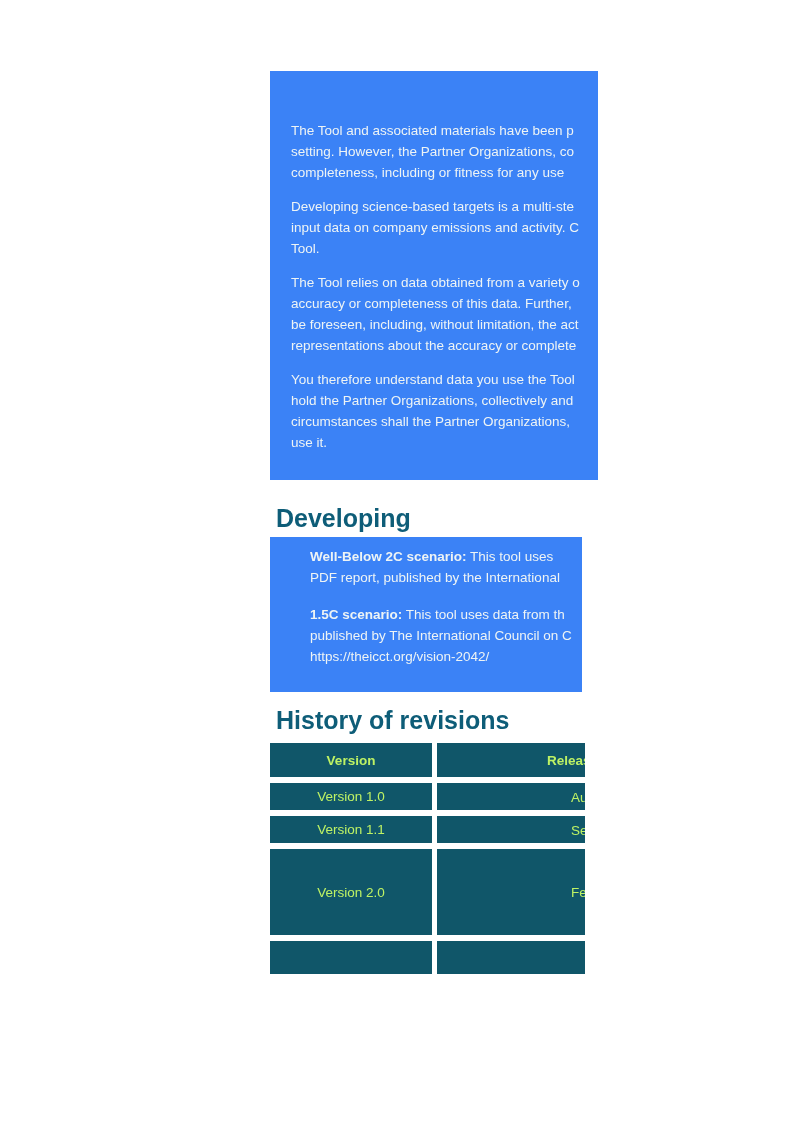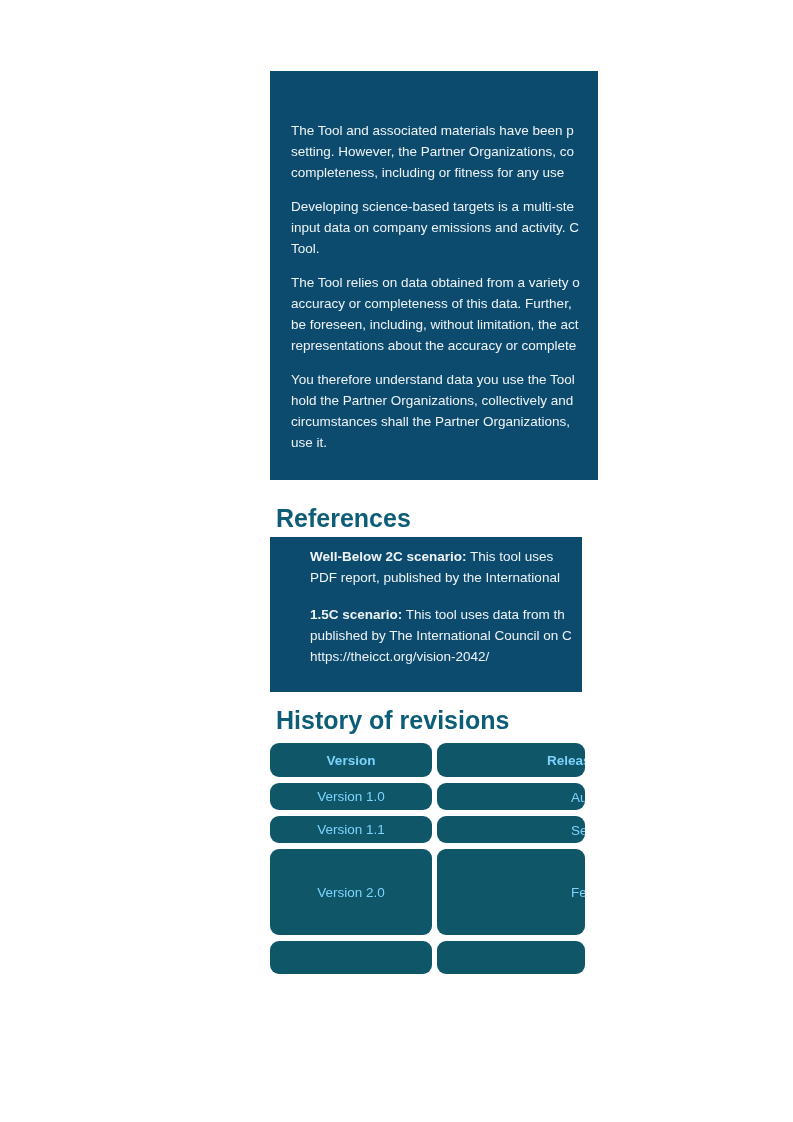--- a/index.html
+++ b/index.html
@@ -1,40 +1,40 @@
 <!DOCTYPE html>
 <html><head>
 <meta charset="utf-8">
 <style>
   html,body{margin:0;padding:0;}
   body{
     width:793px;height:1122px;background:#ffffff;
     font-family:"Liberation Sans",sans-serif;position:relative;overflow:hidden;
   }
   .panel{
-    position:absolute;background:#0c4a6e;color:#eef4f5;
+    position:absolute;background:#3b82f6;color:#eef4f5;
     font-size:13.5px;line-height:21px;box-sizing:border-box;overflow:hidden;
   }
   .disclaimer-panel{left:270px;top:71px;width:328px;height:409px;padding:49px 0 0 21px;}
   .refs-panel{left:270px;top:537px;width:312px;height:155px;padding:9px 0 0 40px;}
   .para{margin:0 0 13px 0;}
   .refs-panel .para{margin:0 0 16px 0;}
   .line{white-space:pre;overflow:hidden;}
   .b{font-weight:bold;}
   h1.sec{
     position:absolute;margin:0;font-size:25px;font-weight:bold;
     color:#0e5d78;letter-spacing:0px;line-height:30px;
   }
   #refs-heading{left:276px;top:503px;}
   #hist-heading{left:276px;top:705px;}
   .revtable{position:absolute;left:270px;top:743px;width:328px;}
   .trow{display:flex;margin-bottom:6px;}
   .tcell{
-    background:#105669;color:#7dd3fc;font-size:13.5px;
-    position:relative;overflow:hidden;box-sizing:border-box;border-radius:9px;
+    background:#105669;color:#bef264;font-size:13.5px;
+    position:relative;overflow:hidden;box-sizing:border-box;
   }
   .c1{width:162px;margin-right:5px;display:flex;align-items:center;justify-content:center;}
   .c2{width:148px;}
   .c2 .celltext{position:absolute;top:50%;transform:translateY(-50%);white-space:pre;}
   .off-h{left:110px;}
   .off-d{left:134px;}
   .th{font-weight:bold;}
   .h-head{height:34px;}
   .h-s{height:27px;}
   .h-l{height:86px;}
@@ -63,21 +63,21 @@
       <div class="line">representations about the accuracy or complete</div>
     </div>
     <div class="para">
       <div class="line">You therefore understand data you use the Tool</div>
       <div class="line">hold the Partner Organizations, collectively and</div>
       <div class="line">circumstances shall the Partner Organizations,</div>
       <div class="line">use it.</div>
     </div>
   </section>
 
-  <h1 class="sec" id="refs-heading">References</h1>
+  <h1 class="sec" id="refs-heading">Developing</h1>
 
   <section class="panel refs-panel">
     <div class="para">
       <div class="line"><span class="b">Well-Below 2C scenario:</span><span> This tool uses</span></div>
       <div class="line">PDF report, published by the International</div>
     </div>
     <div class="para">
       <div class="line"><span class="b">1.5C scenario:</span><span> This tool uses data from th</span></div>
       <div class="line">published by The International Council on C</div>
       <div class="line">https://theicct.org/vision-2042/</div>

